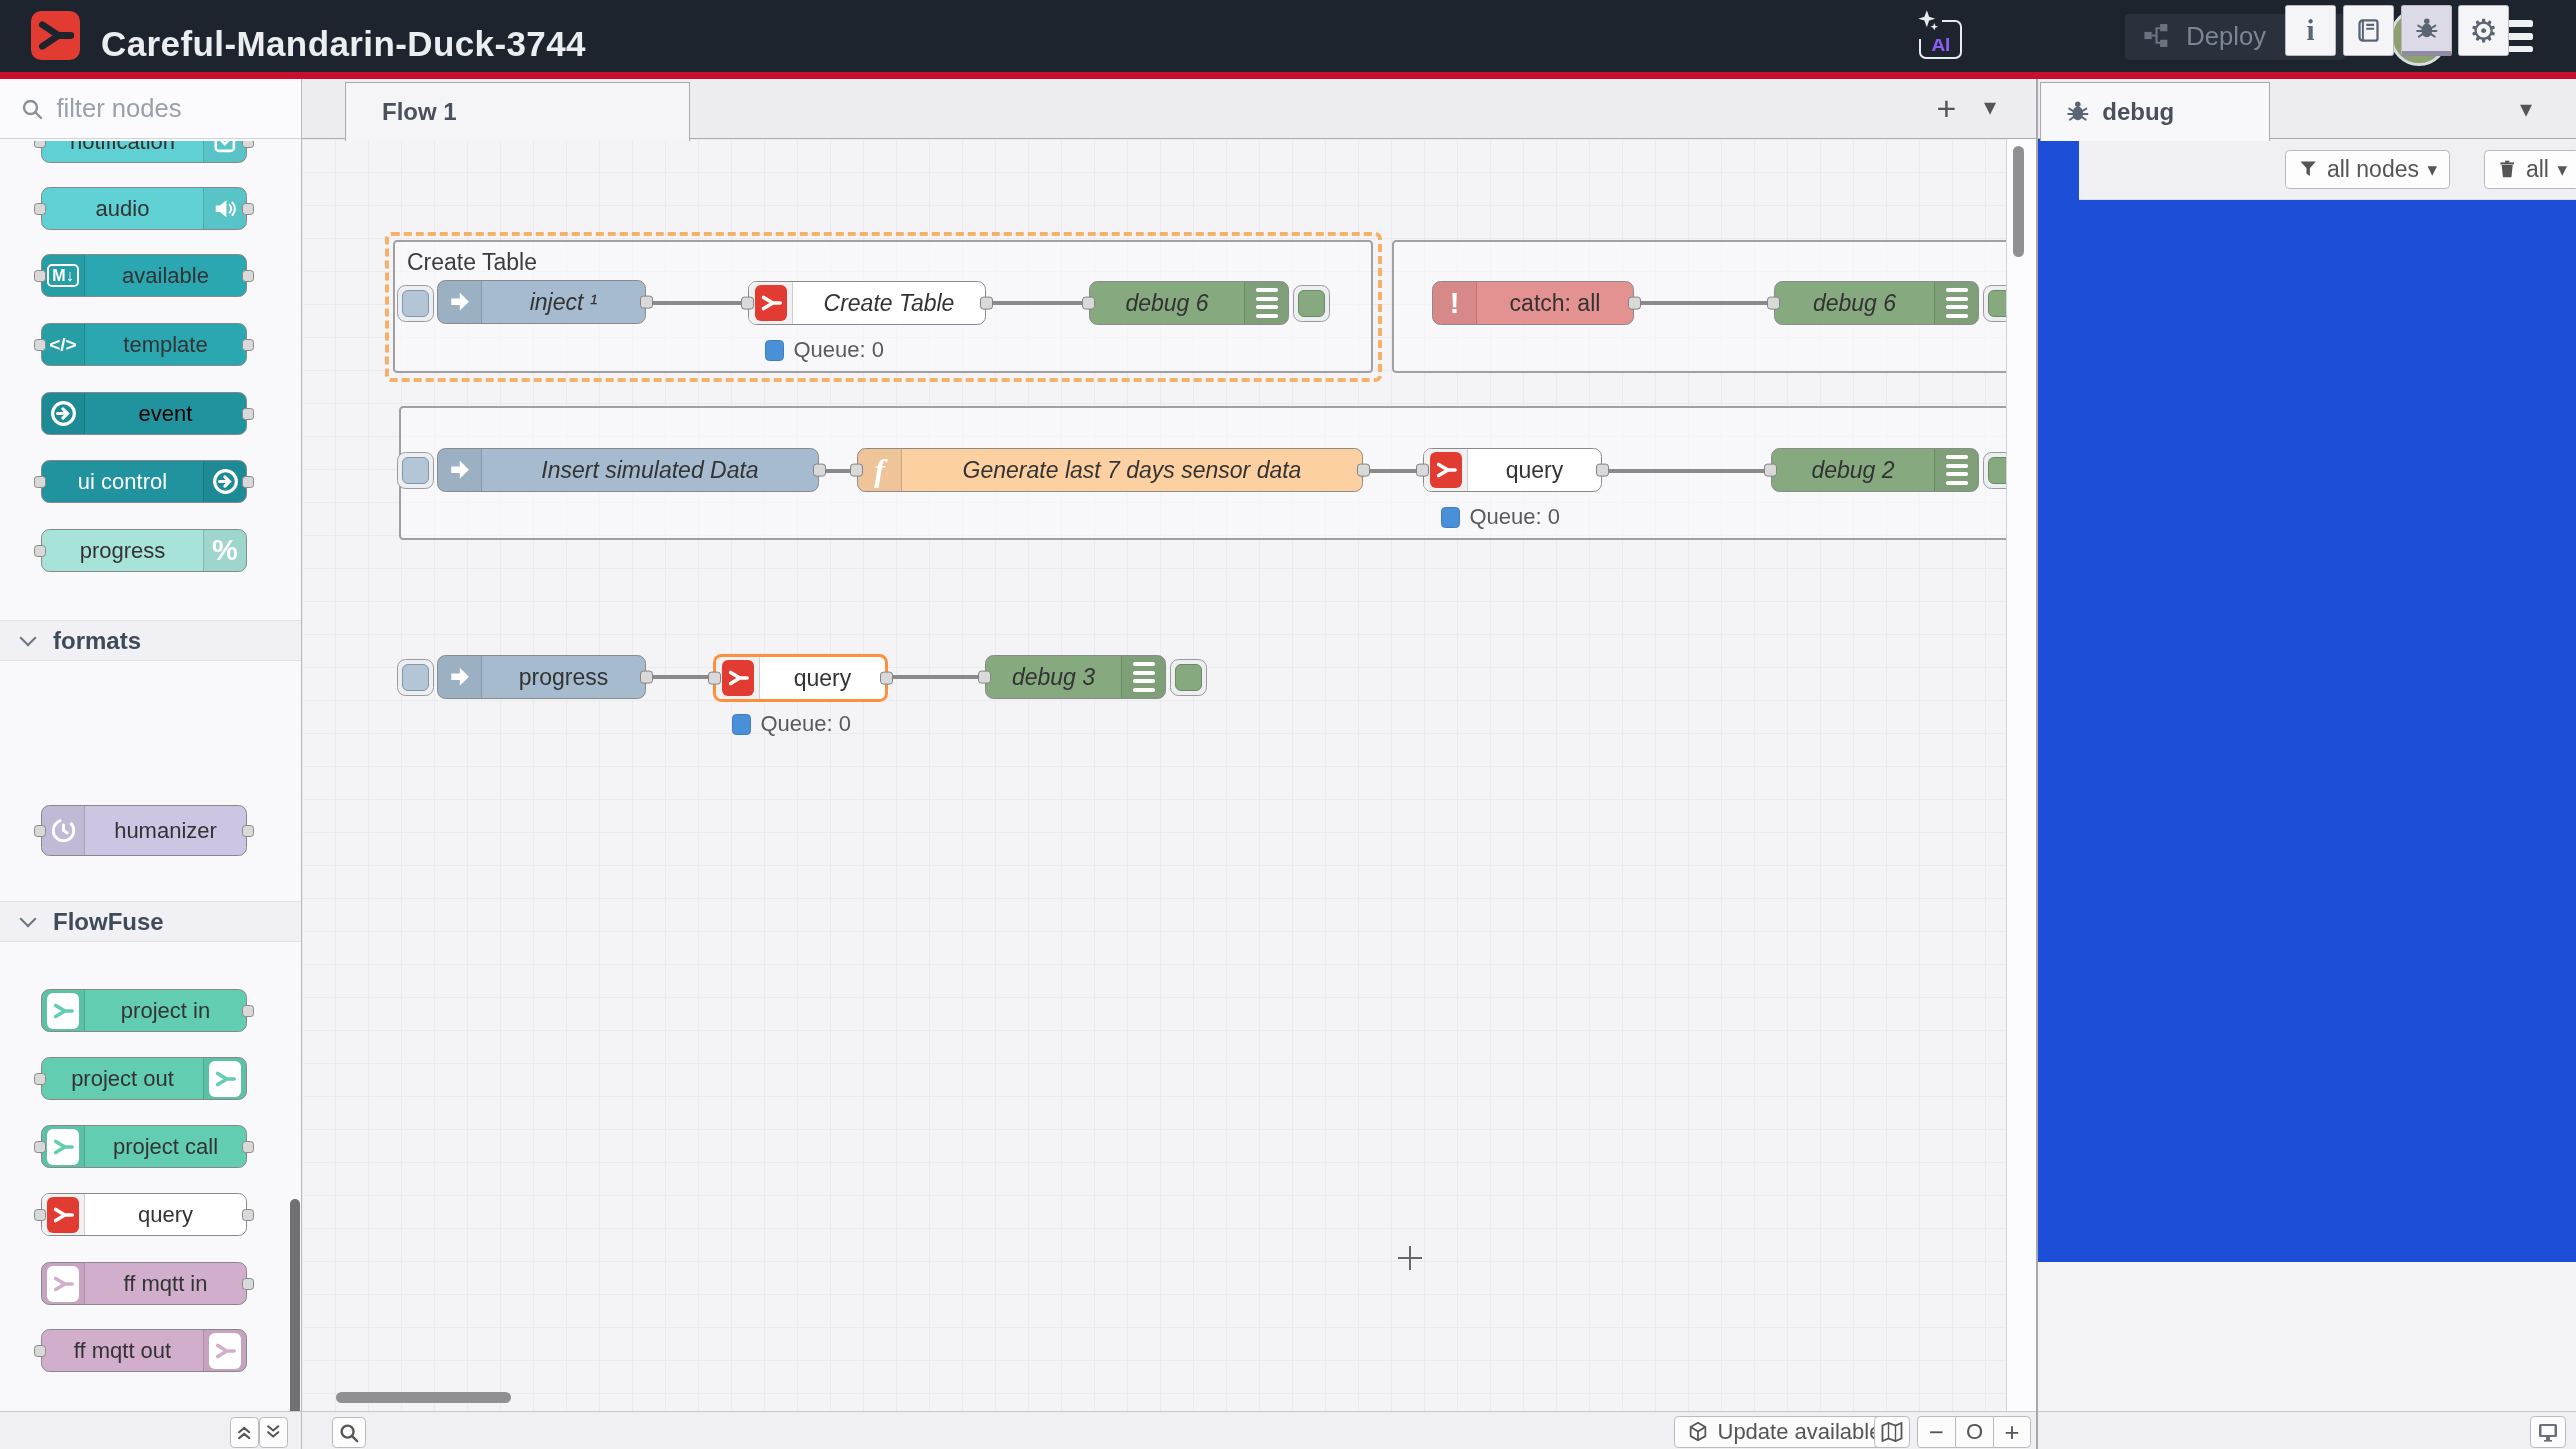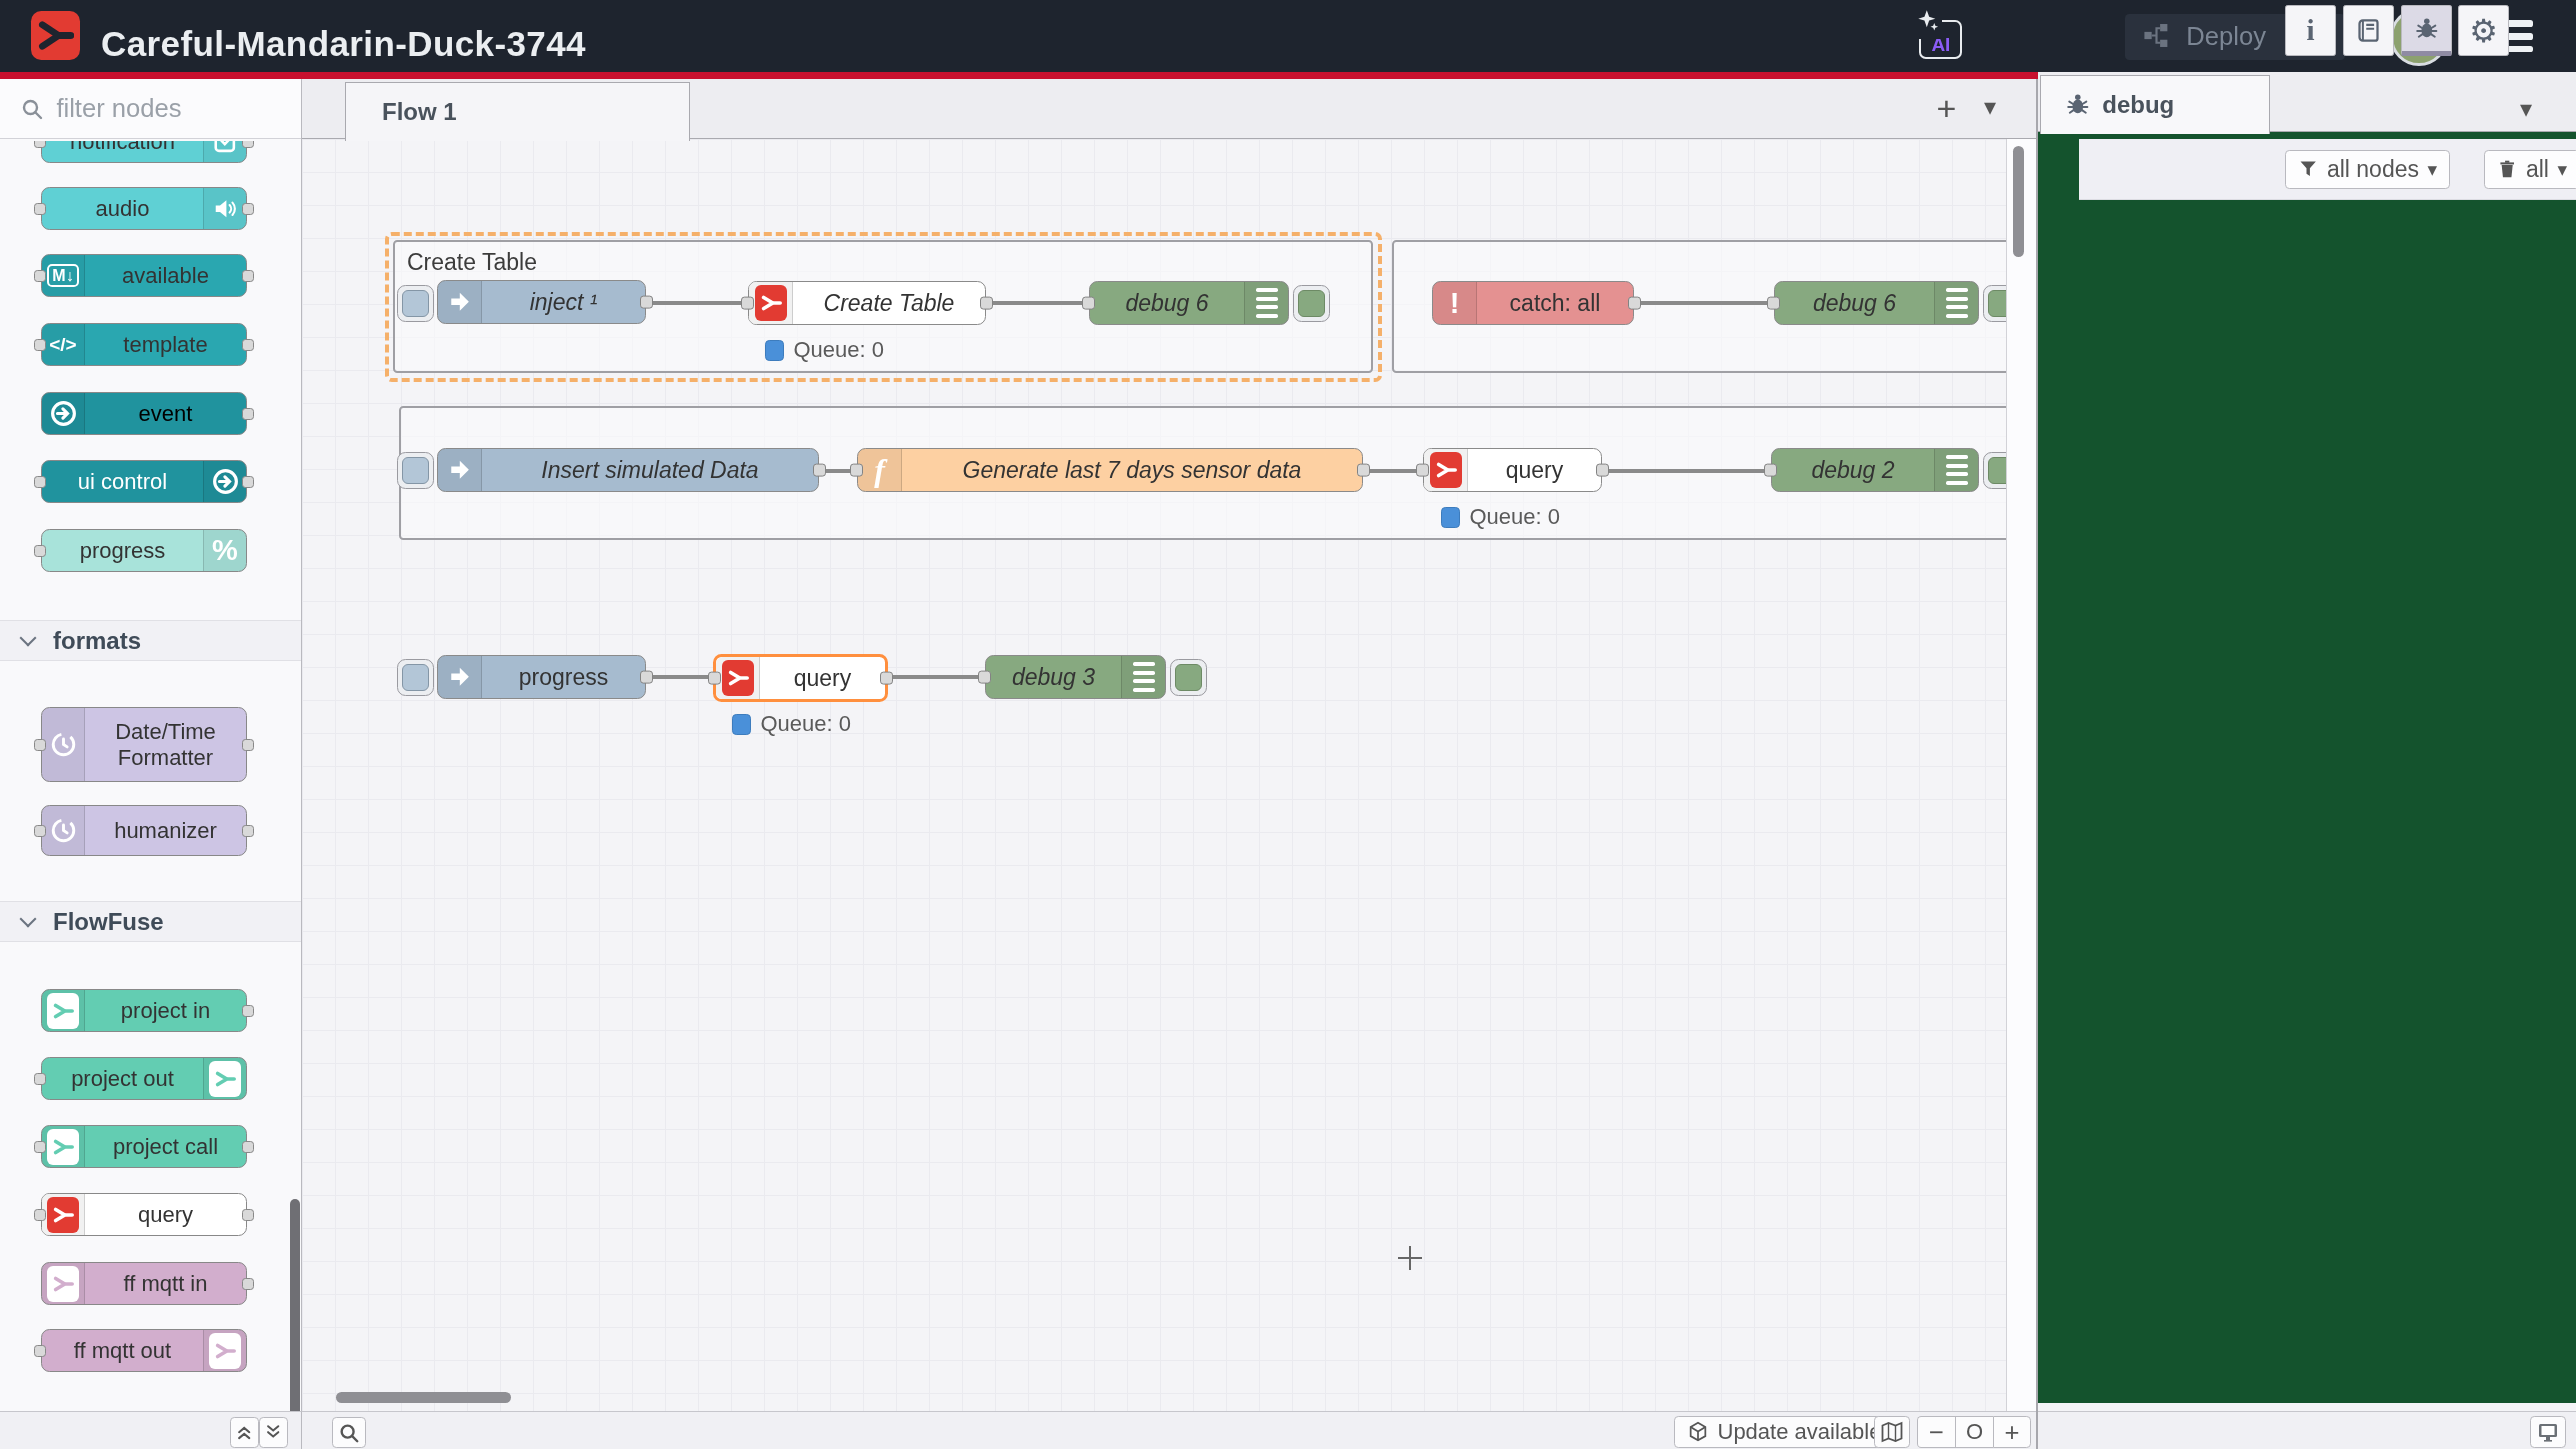--- a/index.html
+++ b/index.html
@@ -128,21 +128,21 @@
   .cvf-search { position:absolute; left:30px; top:5.1px; width:34px; height:31px; }
   .upd { position:absolute; left:1372px; top:4.3px; height:32px; padding:0 12px; gap:8.5px; font-size:22px; }
   .mapbtn { position:absolute; left:1572px; top:4.3px; width:36px; height:32px; }
   .zoomseg { position:absolute; left:1615px; top:4.3px; display:flex; }
   .zoomseg .fbtn { width:38px; height:32px; border-radius:0; border-right-width:0; font-size:25.6px; }
   .zoomseg .fbtn:first-child { border-radius:4.3px 0 0 4.3px; }
   .zoomseg .fbtn:last-child  { border-radius:0 4.3px 4.3px 0; border-right-width:1.7px; }
 
   
   .sb-divider { position:absolute; left:2036px; top:79px; width:1.7px; height:1371px; background:#a7a7ad; }
-  .sidebar { position:absolute; left:2038px; top:72px; width:538px; height:1331px; background:#14532d; }
+  .sidebar { position:absolute; left:2038px; top:79px; width:538px; height:1183px; background:#1d4ed8; }
   .sb-strip { position:absolute; left:0; top:0; width:538px; height:60px; background:#ededf1;
     border-bottom:1.7px solid #a9a9af; }
   .sb-tab { position:absolute; left:1.7px; top:2.6px; width:230px; height:59px; background:#f8f8fa;
     border:1.7px solid #a9a9af; border-bottom:0; z-index:2; display:flex; align-items:center; gap:12px;
     padding-left:24px; }
   .sb-tab .stl { font-size:24px; font-weight:bold; color:#49525c; }
   .sb-ibtn { position:absolute; top:5.1px; width:51px; height:51px; background:#f5f5f8;
     border:1.7px solid #b9b9bf; border-radius:2.6px; display:flex; align-items:center; justify-content:center;
     color:#5a6472; }
   .sb-ibtn.active { background:#dcdae6; border-bottom:5.1px solid #8f8ba3; }
@@ -287,31 +287,20 @@
         <span class="pic r" style="color:#fff; font-size:29px; font-weight:bold;">
           <span>%</span>
         </span>
       </div>
 
       <div class="pal-head" style="top:479px;">
         <span class="chev"></span>
         <span class="htxt">formats</span>
       </div>
 
-      <div class="pnode" style="top:566px; height:75px; background:#cdc5e4;">
-        <span class="pport in"></span>
-        <span class="pic l" style="align-self:stretch;">
-          <svg viewBox="0 0 24 24" width="29" height="29">
-              <circle cx="12" cy="12" r="8.5" fill="none" stroke="#fff" stroke-width="2.4" stroke-dasharray="38 8"></circle>
-              <path d="M12 7.5V12l3 2" fill="none" stroke="#fff" stroke-width="2.4" stroke-linecap="round"></path>
-            </svg>
-        </span>
-        <span class="plbl" style="white-space:normal;">Date/Time Formatter</span>
-        <span class="pport out"></span>
-      </div>
 
       <div class="pnode" style="top:664px; height:51px; background:#cdc5e4;">
         <span class="pport in"></span>
         <span class="pic l">
           <svg viewBox="0 0 24 24" width="29" height="29">
               <circle cx="12" cy="12" r="8.5" fill="none" stroke="#fff" stroke-width="2.4" stroke-dasharray="38 8"></circle>
               <path d="M12 7.5V12l3 2" fill="none" stroke="#fff" stroke-width="2.4" stroke-linecap="round"></path>
             </svg>
         </span>
         <span class="plbl">humanizer</span>

